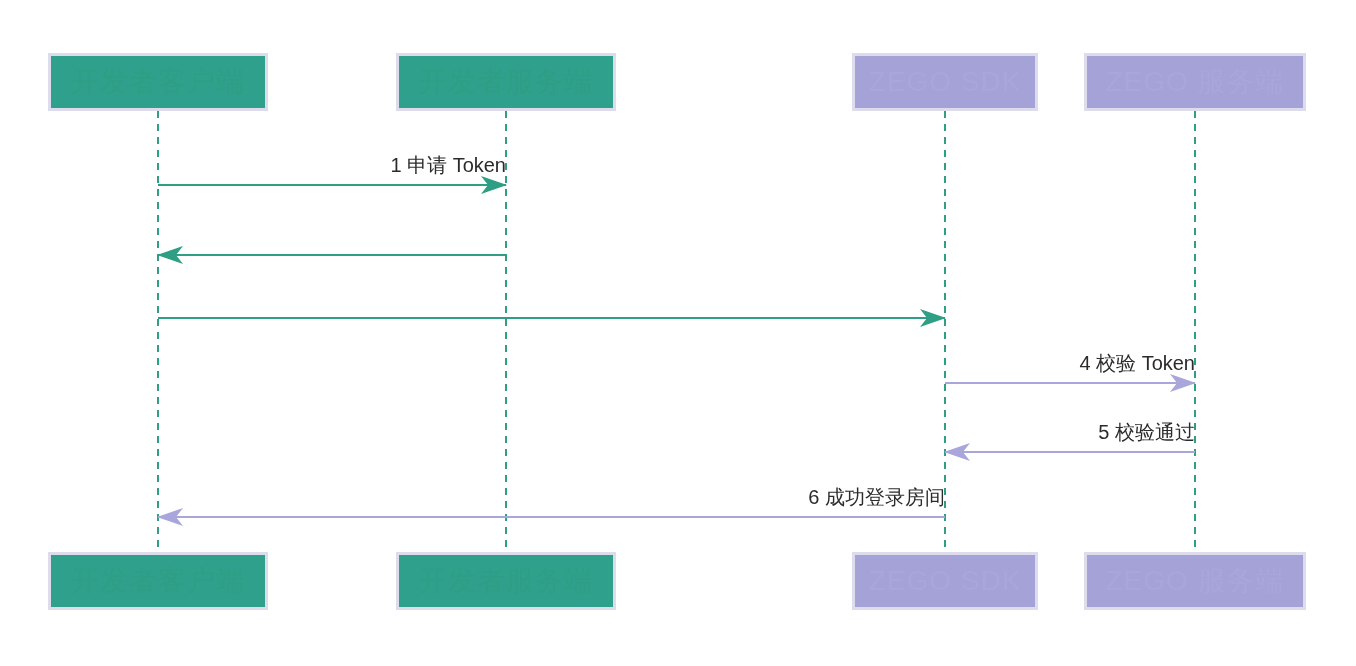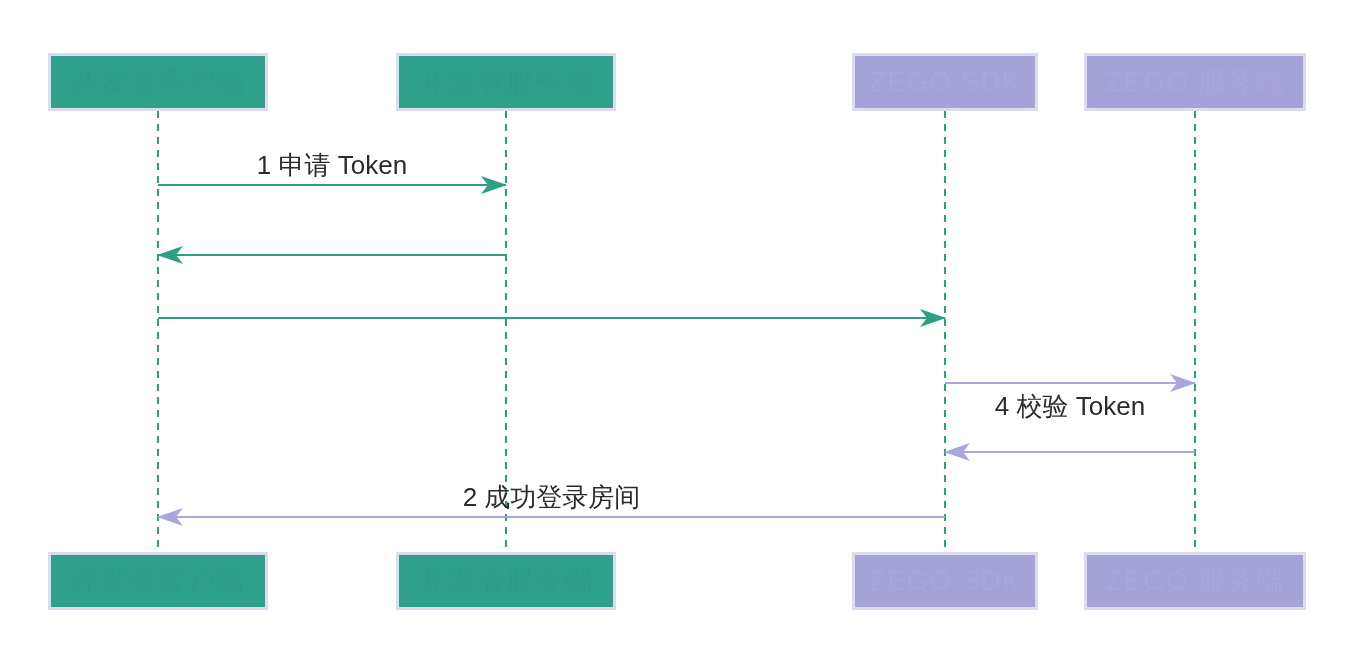--- a/index.html
+++ b/index.html
@@ -26,32 +26,32 @@
   
   .lifeline {
     position:absolute; top:111px; height:441px; width:2px;
     background:repeating-linear-gradient(to bottom,
       var(--line-green,#2E9E84) 0 7px, transparent 7px 13px);
   }
   .ll1 { left:157px; } .ll2 { left:505px; } .ll3 { left:944px; } .ll4 { left:1194px; }
   
   .msg-label {
     position:absolute; height:34px; line-height:34px;
-    font-size:26px; color:var(--message-text,#2B2B2B);
-    text-align:center; white-space:nowrap;
+    font-size:20px; color:var(--message-text,#2B2B2B);
+    text-align:right; white-space:nowrap;
   }
   .msg-line { position:absolute; height:2px; }
   .green  { color:var(--line-green,#2E9E84); }
   .purple { color:var(--line-purple,#A9A6DB); }
   .msg-line.green  { background:var(--line-green,#2E9E84); }
   .msg-line.purple { background:var(--line-purple,#A9A6DB); }
   .lbl1 { left:158px; width:348px; top:148px; }
   .lbl2 { left:158px; width:348px; top:218px; }
   .lbl3 { left:158px; width:787px; top:281px; }
-  .lbl4 { left:945px; width:250px; top:346px;margin-top:43px; }
+  .lbl4 { left:945px; width:250px; top:346px; }
   .lbl5 { left:945px; width:250px; top:415px; }
   .lbl6 { left:158px; width:787px; top:480px; }
   .ln1 { left:158px; width:348px; top:184px; }
   .ln2 { left:158px; width:348px; top:254px; }
   .ln3 { left:158px; width:787px; top:317px; }
   .ln4 { left:945px; width:250px; top:382px; }
   .ln5 { left:945px; width:250px; top:451px; }
   .ln6 { left:158px; width:787px; top:516px; }
   .head { position:absolute; top:-8px; width:26px; height:18px; }
   .head svg { display:block; width:26px; height:18px; }
@@ -121,29 +121,30 @@
 
   <div class="msg-label lbl4">4 校验 Token</div>
   <div class="msg-line purple ln4">
     <span class="head right purple">
       <svg viewBox="0 0 26 18">
           <path d="M0,0 L26,9 L0,18 L7,9 Z" fill="currentColor"></path>
         </svg>
     </span>
   </div>
 
+  <div class="msg-label lbl5">5 校验通过</div>
   <div class="msg-line purple ln5">
     <span class="head left purple">
       <svg viewBox="0 0 26 18">
           <path d="M26,0 L0,9 L26,18 L19,9 Z" fill="currentColor"></path>
         </svg>
     </span>
   </div>
 
-  <div class="msg-label lbl6">2 成功登录房间</div>
+  <div class="msg-label lbl6">6 成功登录房间</div>
   <div class="msg-line purple ln6">
     <span class="head left purple">
       <svg viewBox="0 0 26 18">
           <path d="M26,0 L0,9 L26,18 L19,9 Z" fill="currentColor"></path>
         </svg>
     </span>
   </div>
 
 </div>
 

